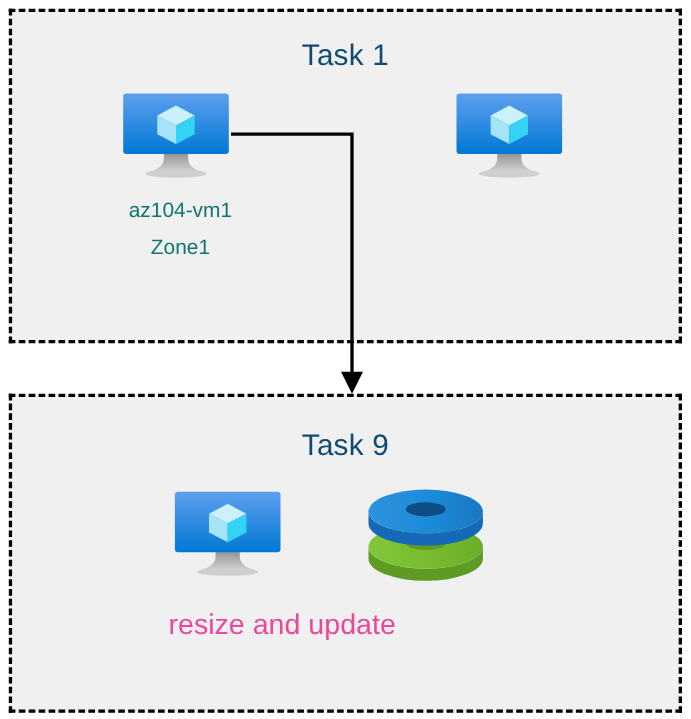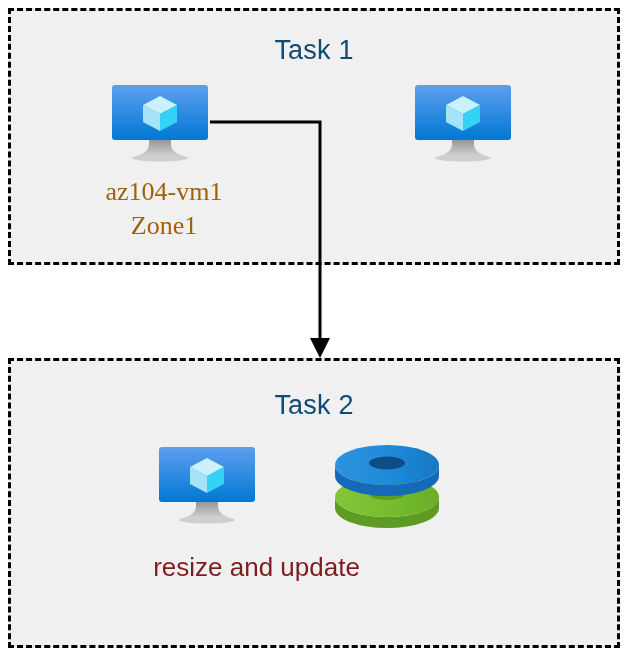--- a/index.html
+++ b/index.html
@@ -23,21 +23,21 @@
   .task-box {
     position: absolute;
     background: #f0f0f0;
     border: 3px dashed #000000;
     box-sizing: border-box;
   }
   #task1-box {
     left: 8px;
     top: 8px;
     width: 612px;
-    height: 257px;
+    height: 304px;
   }
   #task2-box {
     left: 8px;
     top: 358px;
     width: 612px;
     height: 290px;
   }
 
   
   .task-title {
@@ -50,36 +50,36 @@
     letter-spacing: 0.2px;
     white-space: nowrap;
   }
   #task1-title { left: 0; top: 24px; }
   #task2-title { left: 0; top: 29px; }
 
   
   .node-label {
     position: absolute;
     text-align: center;
-    font-size: 26px;
+    font-size: 19px;
     line-height: 34px;
-    color: #a16207;
-    font-family: Liberation Serif, serif;
+    color: #0f766e;
+    font-family: Liberation Sans, sans-serif;
     white-space: pre;
   }
   #vm1-label { left: 34px;  top: 175px; width: 260px; }
   #vm2-label { left: 334px; top: 175px; width: 260px; }
   #task2-caption {
     position: absolute;
     left: 0;
     top: 552px;
     width: 513px;
     text-align: center;
     font-size: 26px;
-    color: #7f1d1d;
+    color: #ec4899;
     font-family: "Liberation Sans", sans-serif;
     white-space: nowrap;
   }
 
   
   .icon-vm {
     position: absolute;
   }
   #vm1-icon { left: 108px; top: 82px; }
   #vm2-icon { left: 411px; top: 82px; }
@@ -148,21 +148,21 @@
       <rect x="4" y="3" width="96" height="55" rx="3" ry="3" fill="url(#scr2)"></rect>
       <g transform="translate(52,30)">
         <polygon points="0,-16 17,-7 0,2 -17,-7" fill="#CBF2FC"></polygon>
         <polygon points="-17,-7 0,2 0,19 -17,10" fill="#A5E4F7"></polygon>
         <polygon points="17,-7 0,2 0,19 17,10" fill="#34D3F5"></polygon>
       </g>
     </svg>
   </div>
 
   <div class="task-box" id="task2-box">
-    <div class="task-title" id="task2-title">Task 2</div>
+    <div class="task-title" id="task2-title">Task 9</div>
   </div>
 
   <div class="icon-vm" id="vm3-icon">
     <svg width="104" height="82" viewBox="0 0 104 82" xmlns="http://www.w3.org/2000/svg">
       <defs>
         <linearGradient id="scr3" x1="0" y1="0" x2="0" y2="1">
           <stop offset="0%" stop-color="#5E9FEF"></stop>
           <stop offset="100%" stop-color="#0078D4"></stop>
         </linearGradient>
         <linearGradient id="stand3" x1="0" y1="0" x2="0" y2="1">

